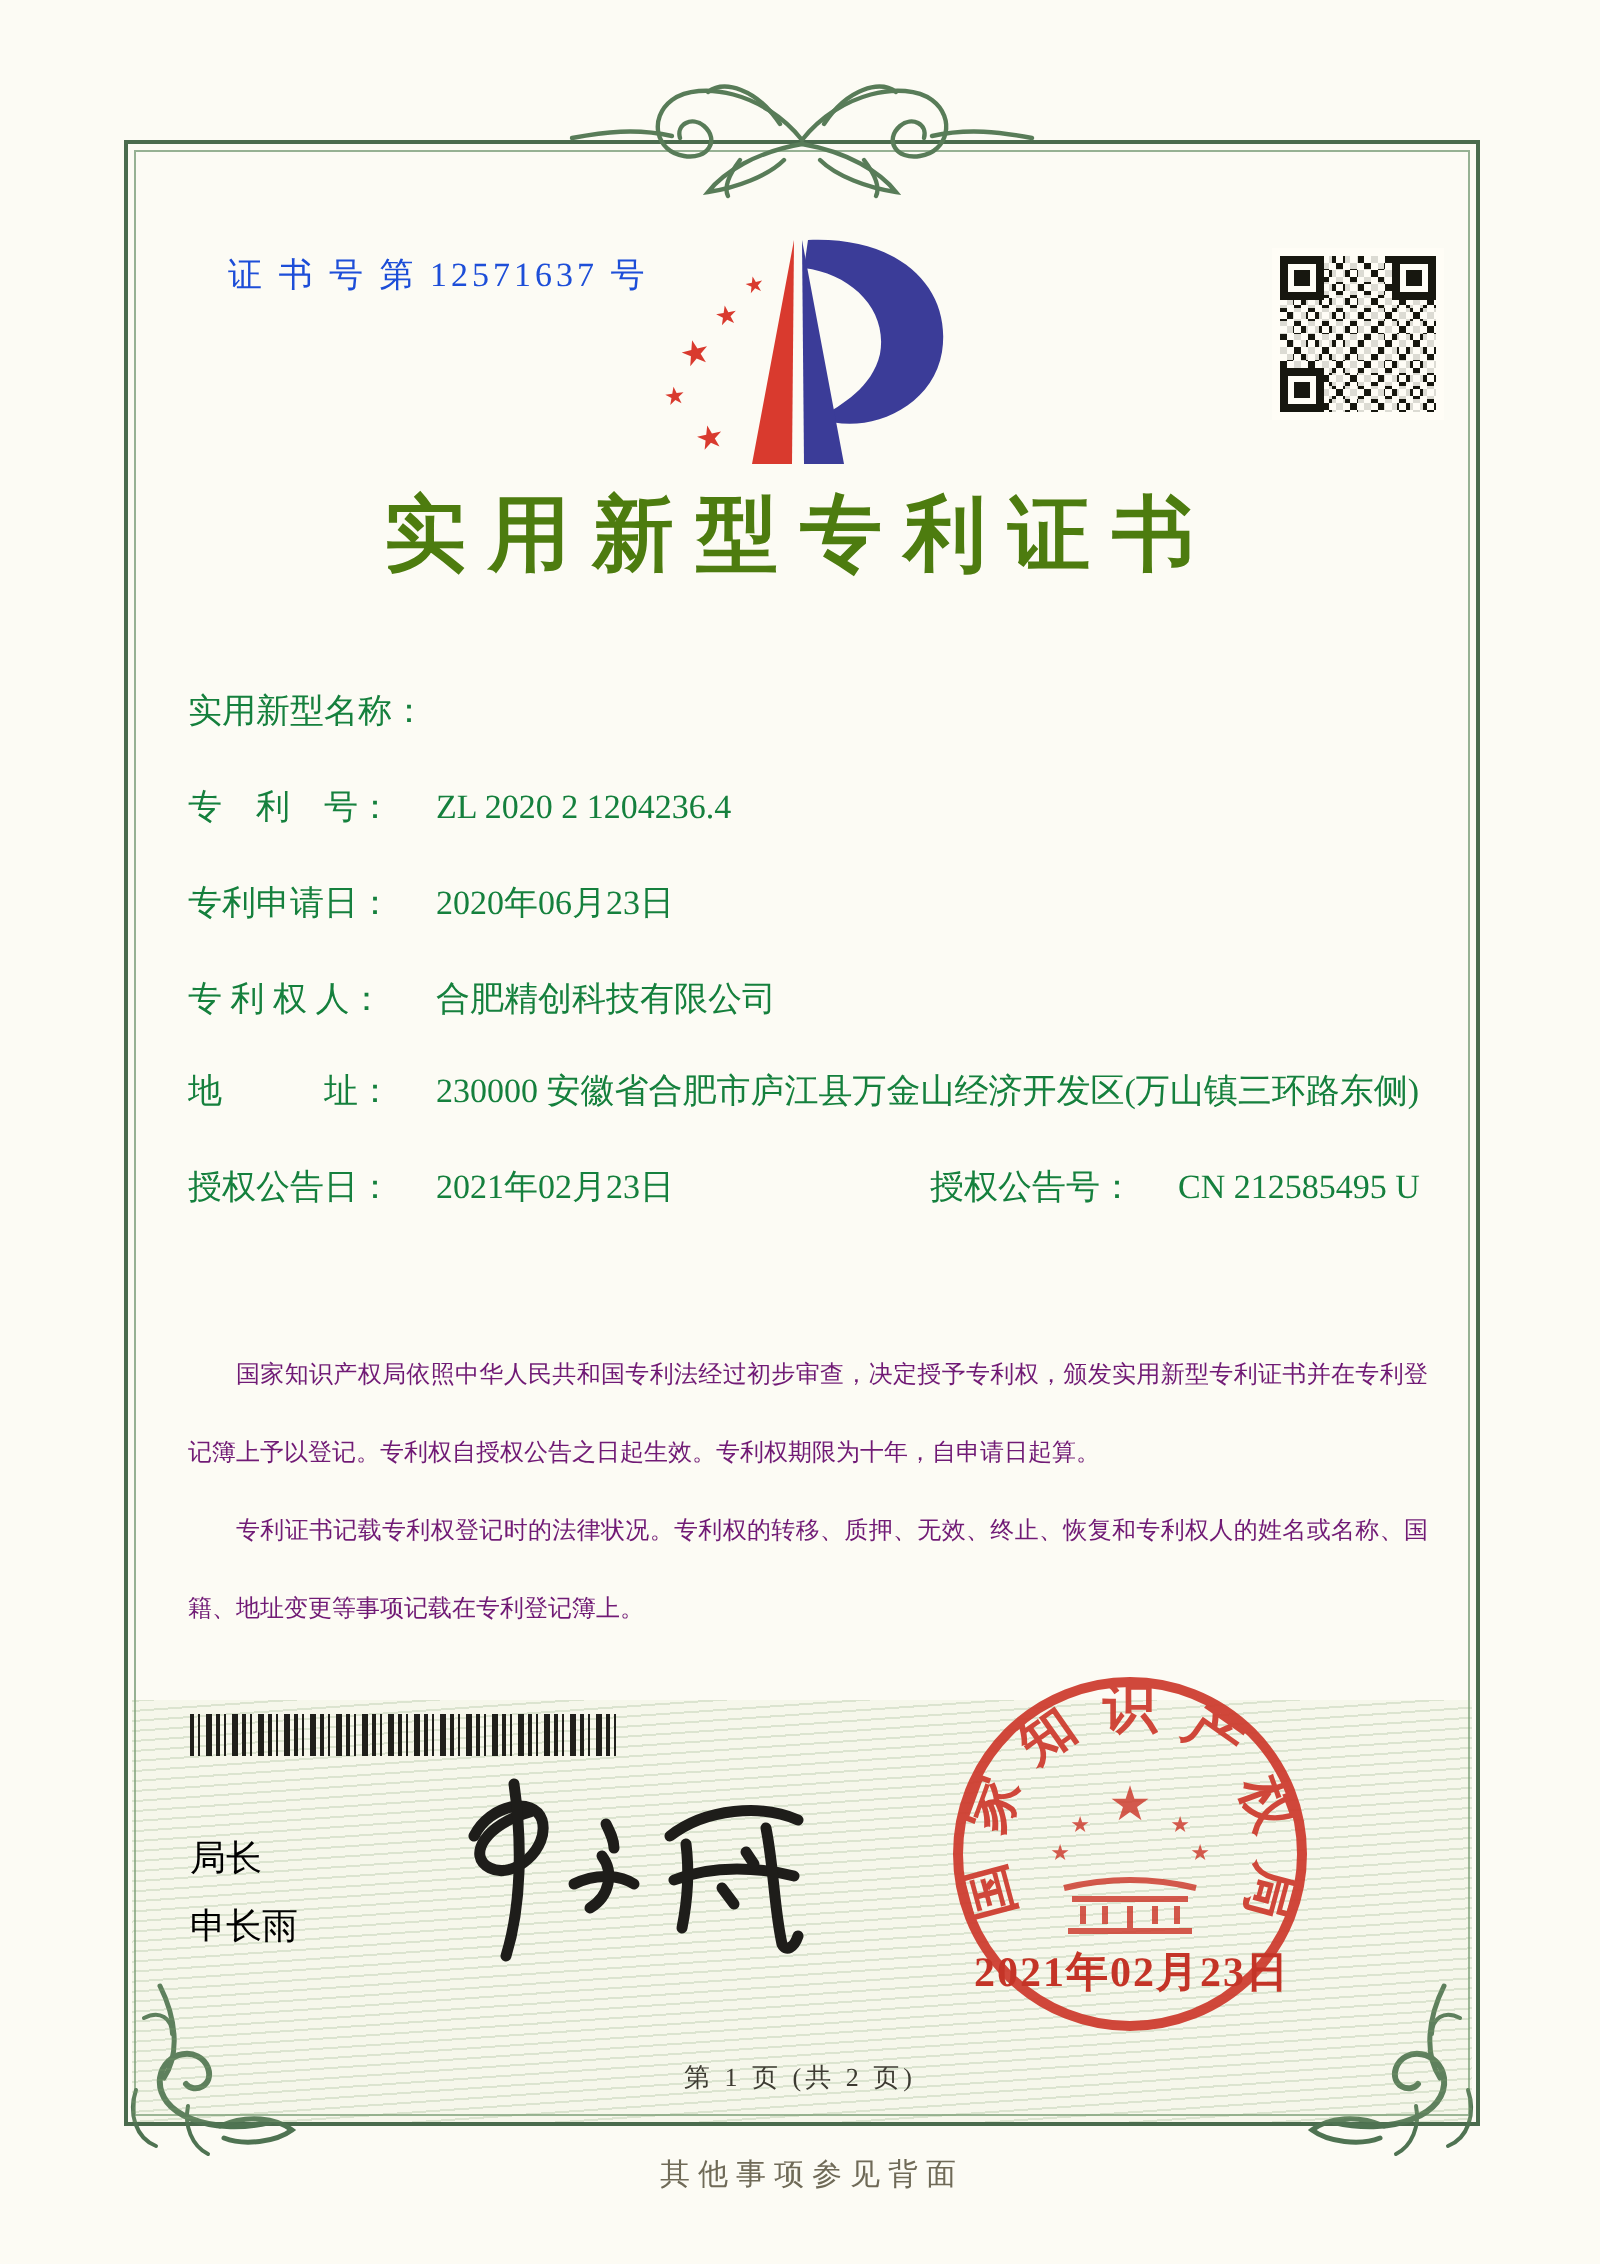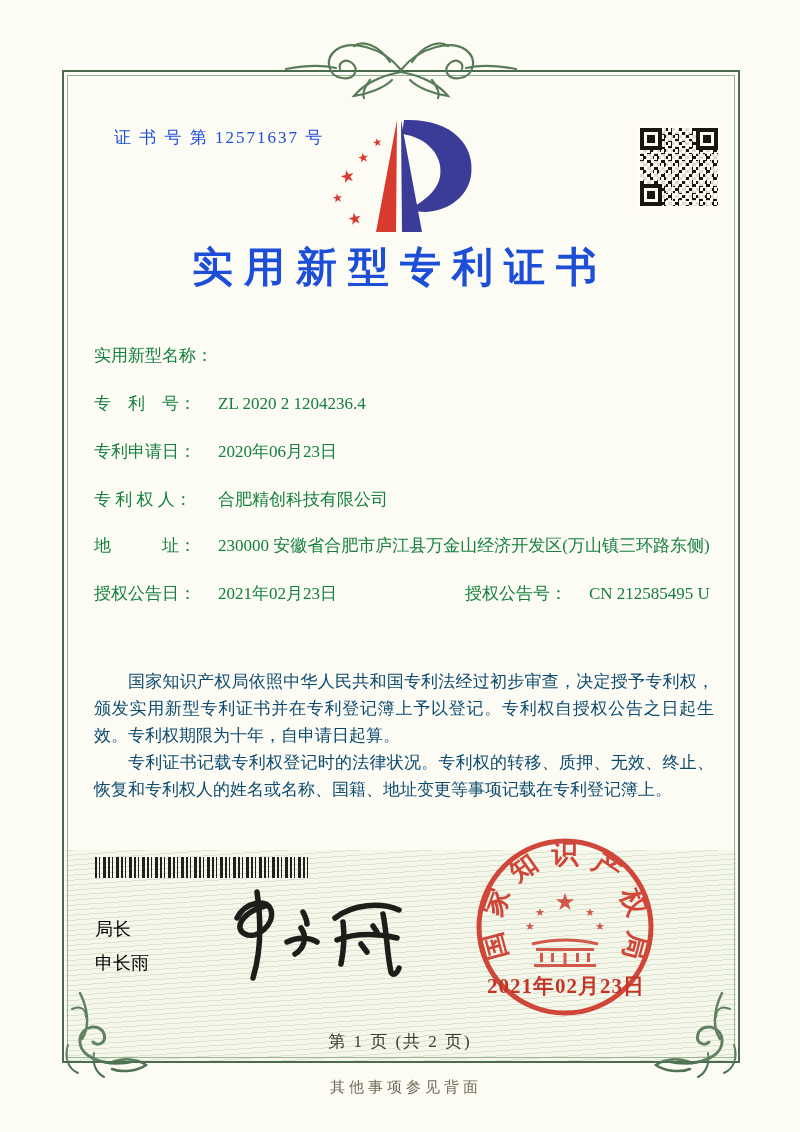--- a/index.html
+++ b/index.html
@@ -21,48 +21,48 @@
   .qr::before{content:"";position:absolute;inset:4px;
       background:repeating-conic-gradient(#17170f 0% 25%,transparent 0% 50%);
       background-size:7px 7px;}
   .qr::after{content:"";position:absolute;inset:4px;
       background:repeating-conic-gradient(#fffdf6 0% 25%,transparent 0% 50%);
       background-size:13px 13px;opacity:.85;}
   .qf{position:absolute;width:22px;height:22px;border:4px solid #17170f;background:#fffdf6;z-index:2;}
   .qf::after{content:"";position:absolute;left:3px;top:3px;width:8px;height:8px;background:#17170f;}
   .qf.tl{left:4px;top:4px;} .qf.tr{right:4px;top:4px;} .qf.bl{left:4px;bottom:4px;}
   .title{position:absolute;left:0;right:0;top:240px;text-align:center;
-         font-size:41px;font-weight:700;letter-spacing:11px;color:#1d4ed8;}
+         font-size:41px;font-weight:700;letter-spacing:11px;color:#4d7c0f;}
   
   .fields{position:absolute;left:94px;top:341px;width:622px;font-size:17px;color:#15803d;}
   .frow{display:flex;line-height:29px;margin-bottom:19px;}
   .flabel{width:124px;flex:none;}
   .fvalue{flex:1;}
   .frow.tight{line-height:26px;margin-bottom:20px;}
   .fvalue.date-w{flex:none;width:247px;}
   
-  .paras{position:absolute;left:94px;top:668px;width:620px;font-size:17px;
-         line-height:27px;color:#0c4a6e;text-align:justify;}
+  .paras{position:absolute;left:94px;top:668px;width:620px;font-size:12px;
+         line-height:39px;color:#701a75;text-align:justify;}
   .paras p{margin:0;text-indent:2em;}
   
   .waves{position:absolute;left:66px;top:850px;width:670px;height:211px;
          background:
            repeating-linear-gradient(176deg,rgba(125,160,110,.22) 0 1px,rgba(0,0,0,0) 1px 5px),
            rgba(205,220,175,.12);}
   .barcode{position:absolute;left:95px;top:857px;width:215px;height:21px;
          background:repeating-linear-gradient(90deg,
            #20201c 0 2px,transparent 2px 4px,#20201c 4px 5px,transparent 5px 8px,
            #20201c 8px 11px,transparent 11px 13px);}
   .signer{position:absolute;left:95px;top:912px;font-size:18px;color:#000000;line-height:34px;}
   .sig-svg{position:absolute;left:215px;top:878px;}
   .seal{position:absolute;left:470px;top:832px;opacity:.92;}
   .seal-date{position:absolute;left:487px;top:972px;font-size:21px;letter-spacing:1px;
              color:#c43427;font-weight:600;z-index:5;}
   .page-no{position:absolute;left:0;right:0;top:1030px;text-align:center;
-           font-size:17px;letter-spacing:2px;color:#3d3b32;z-index:4;}
+           font-size:13px;letter-spacing:2px;color:#3d3b32;z-index:4;}
   .back-note{position:absolute;left:0;right:0;top:1078px;text-align:center;
              font-size:15px;letter-spacing:4px;color:#6f6a57;padding-left:12px;}
 </style>
 </head>
 <body>
 
 <div id="page">
 
   <div class="frame-outer">
     <div class="frame-inner"></div>

